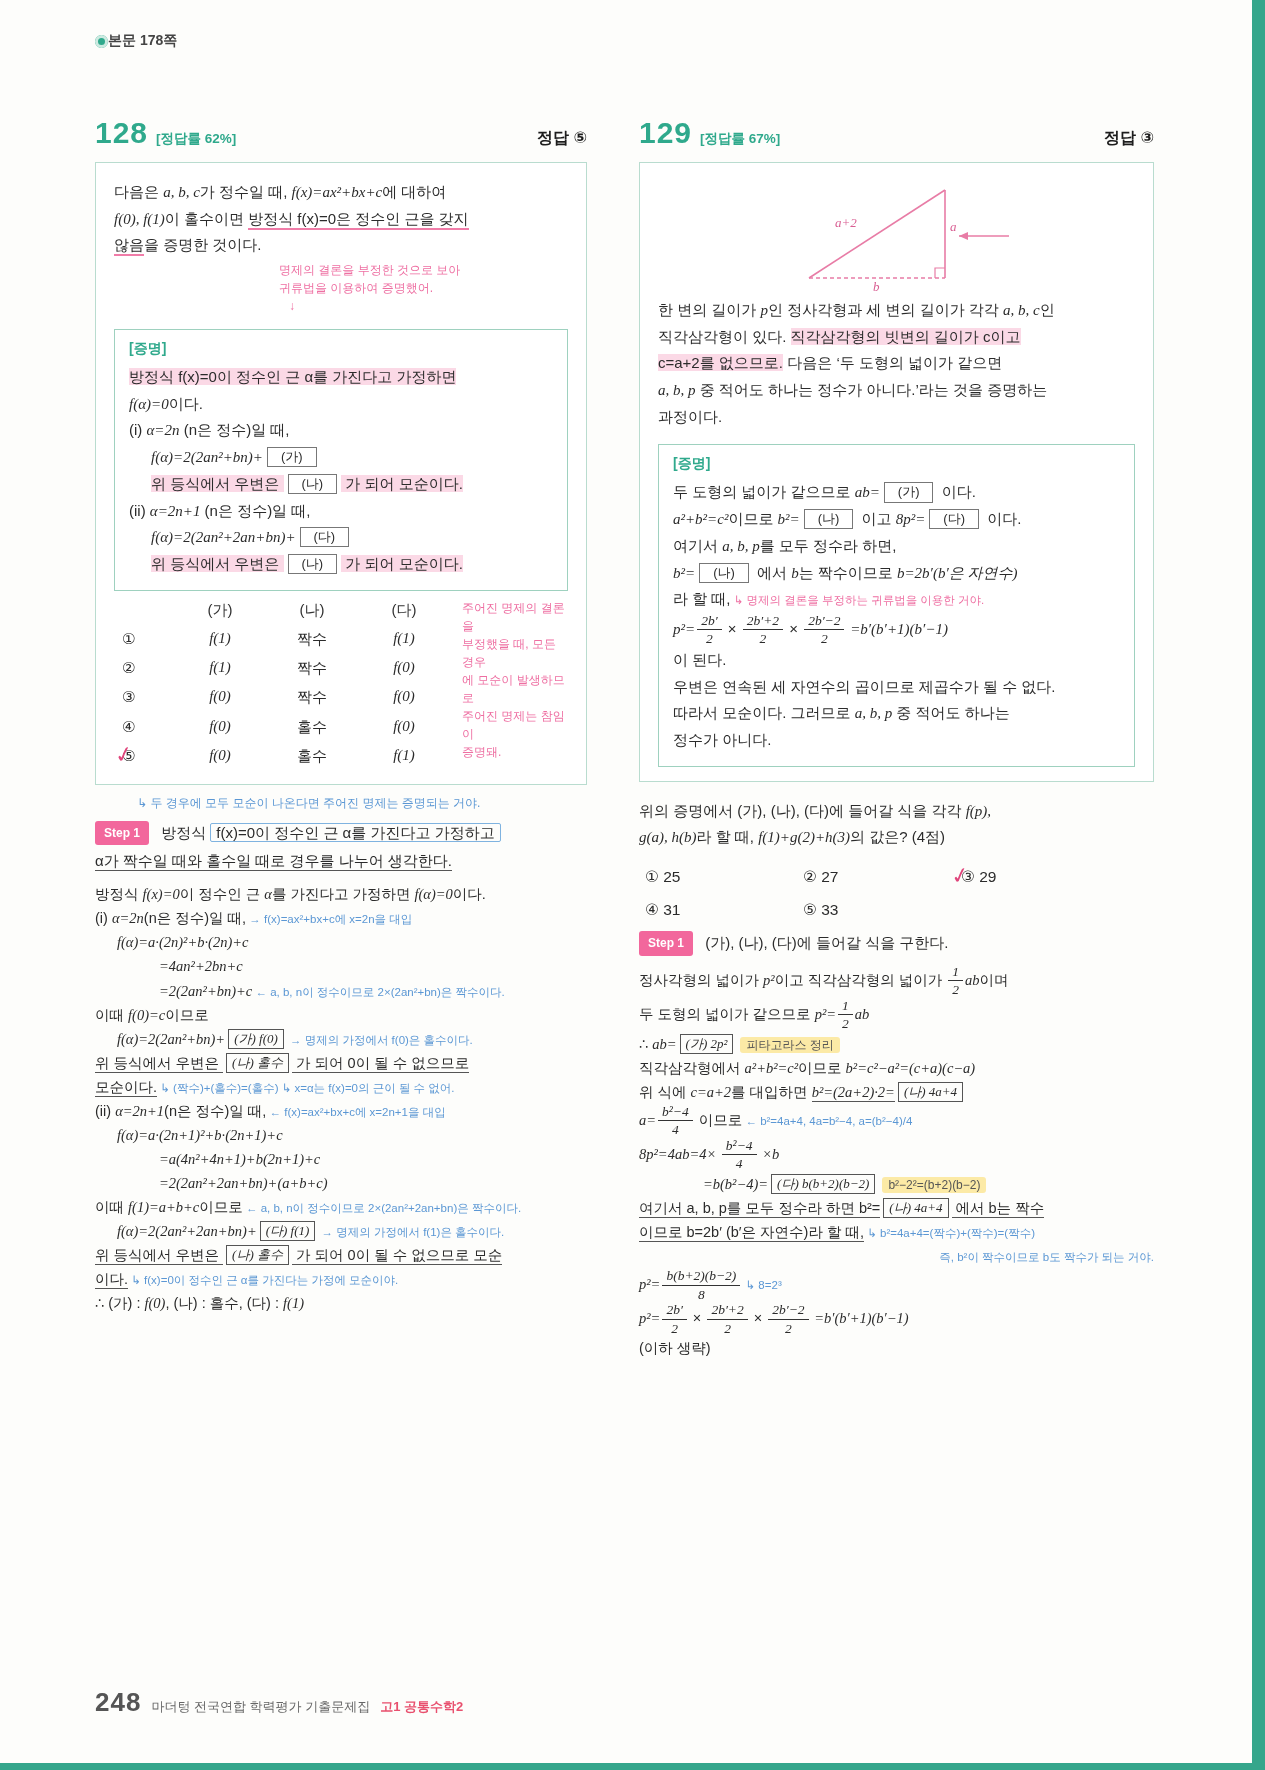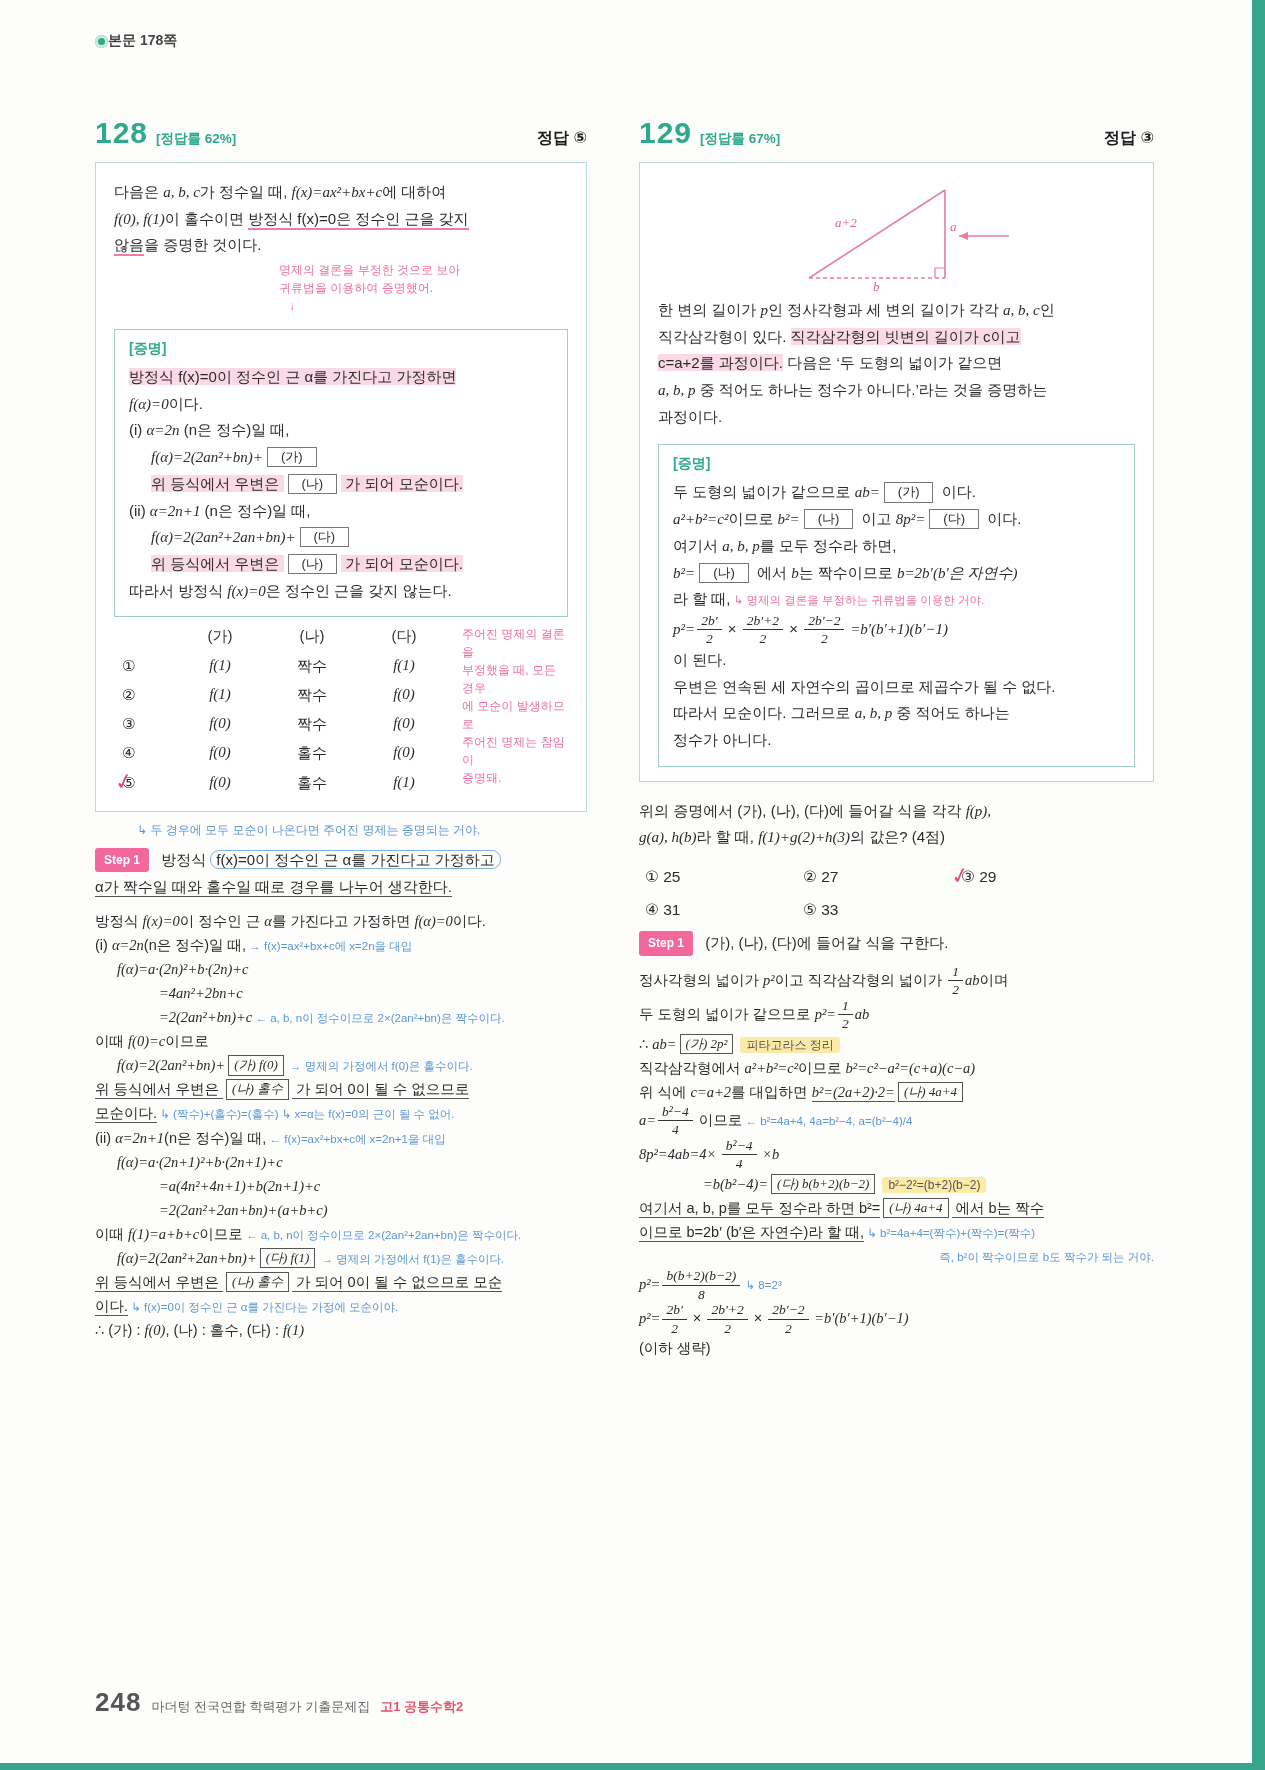--- a/index.html
+++ b/index.html
@@ -38,21 +38,21 @@
   .boxa { display: inline-block; border: 1.2px solid #555; padding: 0 5px; margin: 0 3px;
           line-height: 1.4; font-size: 13px; vertical-align: 1px;
           font-family: "Liberation Serif", serif; font-style: italic; }
   .hl { background: #fbd9e6; }
   .pul { border-bottom: 2px solid #f07ca8; padding-bottom: 1px; }
   .ul { border-bottom: 1.2px solid #555; padding-bottom: 1px; }
   .blue { color: #5b97d4; font-size: 11.5px; font-style: normal; font-family: "Liberation Sans", sans-serif; }
   .pk { color: #ee6fa2; font-size: 11.5px; font-style: normal; font-family: "Liberation Sans", sans-serif; }
   .yhl { background: #fceaa6; font-size: 12px; padding: 1px 6px; border-radius: 3px; color: #555;
          font-style: normal; font-family: "Liberation Sans", sans-serif; }
-  .bluebox { border: 1px solid #7fb3e0; border-radius: 9px; padding: 0 5px; }
+  .bluebox { border: 1px solid #7fb3e0; border-radius: 2px; padding: 0 5px; }
   .ind1 { padding-left: 22px; }
   .ind2 { padding-left: 64px; }
   .r { text-align: right; }
 
   .frac { display: inline-block; text-align: center; vertical-align: middle; margin: 0 2px;
           font-family: "Liberation Serif", serif; font-style: italic; font-size: 13.5px; }
   .frac .fn { display: block; padding: 0 4px 1px; border-bottom: 1px solid #333; line-height: 1.15; }
   .frac .fd { display: block; line-height: 1.15; padding-top: 1px; }
 
   .pknote { color: #ee6fa2; font-size: 12px; line-height: 1.5; margin: 2px 0 0 165px; }
@@ -128,21 +128,20 @@
         <div class="proof-label">[증명]</div>
         <div>
             <div class="line"><span class="hl">방정식 f(x)=0이 정수인 근 α를 가진다고 가정하면</span></div>
             <div class="line"><span class="m">f(α)=0</span><span>이다.</span></div>
             <div class="line"><span>(i) </span><span class="m">α=2n</span><span> (n은 정수)일 때,</span></div>
             <div class="line ind1"><span class="m">f(α)=2(2an²+bn)+</span><span class="box">(가)</span></div>
             <div class="line ind1"><span class="hl">위 등식에서 우변은 </span><span class="box">(나)</span><span class="hl"> 가 되어 모순이다.</span></div>
             <div class="line"><span>(ii) </span><span class="m">α=2n+1</span><span> (n은 정수)일 때,</span></div>
             <div class="line ind1"><span class="m">f(α)=2(2an²+2an+bn)+</span><span class="box">(다)</span></div>
             <div class="line ind1"><span class="hl">위 등식에서 우변은 </span><span class="box">(나)</span><span class="hl"> 가 되어 모순이다.</span></div>
-            <div class="line"><span>따라서 방정식 </span><span class="m">f(x)=0</span><span>은 정수인 근을 갖지 않는다.</span></div>
           </div>
       </div>
 
 
       <div class="table-note-row">
         <div class="choice-table">
           <div class="trow thead">
             <span class="c0"></span>
             <span class="c1">(가)</span>
             <span class="c2">(나)</span>
@@ -237,21 +236,21 @@
           <polygon points="182,55 191,51 191,59" fill="#e87ca6"></polygon>
           <text class="figlabel" x="58" y="46">a+2</text>
           <text class="figlabel" x="173" y="50">a</text>
           <text class="figlabel" x="96" y="110">b</text>
         </svg>
       </div>
 
       <div>
           <div class="line"><span>한 변의 길이가 </span><span class="m">p</span><span>인 정사각형과 세 변의 길이가 각각 </span><span class="m">a, b, c</span><span>인</span></div>
           <div class="line"><span>직각삼각형이 있다. </span><span class="hl">직각삼각형의 빗변의 길이가 c이고</span></div>
-          <div class="line"><span class="hl">c=a+2를 과정이다.</span><span> 다음은 ‘두 도형의 넓이가 같으면</span></div>
+          <div class="line"><span class="hl">c=a+2를 없으므로.</span><span> 다음은 ‘두 도형의 넓이가 같으면</span></div>
           <div class="line"><span class="m">a, b, p</span><span> 중 적어도 하나는 정수가 아니다.’라는 것을 증명하는</span></div>
           <div class="line"><span>과정이다.</span></div>
         </div>
 
       <div class="proof-box">
         <div class="proof-label">[증명]</div>
         <div>
             <div class="line"><span>두 도형의 넓이가 같으므로 </span><span class="m">ab=</span><span class="box">(가)</span><span> 이다.</span></div>
             <div class="line"><span class="m">a²+b²=c²</span><span>이므로 </span><span class="m">b²=</span><span class="box">(나)</span><span> 이고 </span><span class="m">8p²=</span><span class="box">(다)</span><span> 이다.</span></div>
             <div class="line"><span>여기서 </span><span class="m">a, b, p</span><span>를 모두 정수라 하면,</span></div>

